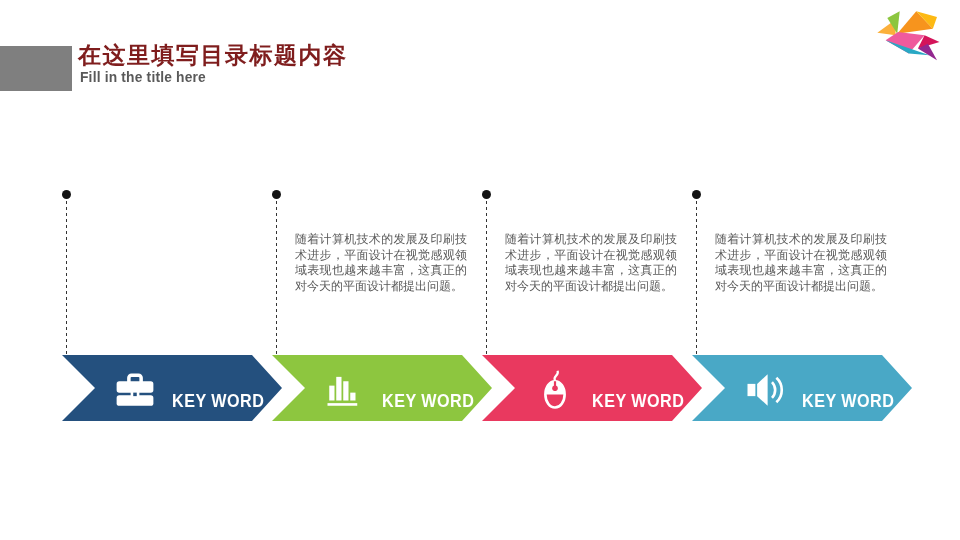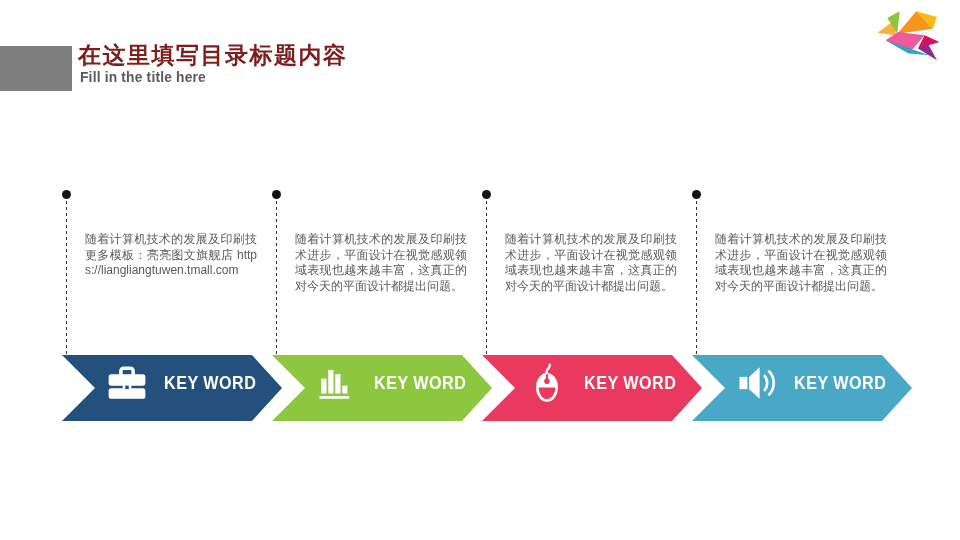--- a/index.html
+++ b/index.html
@@ -20,22 +20,22 @@
   .col{position:absolute;top:190px;width:210px;height:165px;}
   .dot{position:absolute;left:0;top:0;width:9px;height:9px;border-radius:50%;background:#141414;}
   .dash-line{position:absolute;left:4px;top:11px;width:1px;height:154px;
              background:repeating-linear-gradient(to bottom,#333 0 3px,transparent 3px 6px);}
   .para{position:absolute;left:23px;top:42px;width:172px;font-size:12px;line-height:15.5px;
         color:#595959;text-align:justify;text-justify:inter-ideograph;word-break:break-all;}
 
   
   .arrow{position:absolute;top:355px;width:220px;height:66px;}
   .arrow svg.shape{position:absolute;left:0;top:0;}
-  .arrow-content{position:absolute;left:44px;top:0;height:56px;display:flex;
-                 align-items:center;}
+  .arrow-content{position:absolute;left:52px;top:0;height:56px;display:flex;
+                 align-items:flex-end;}
   .arrow-icon{width:42px;height:42px;flex:0 0 auto;}
   .keyword{color:#ffffff;font-weight:800;font-size:17px;letter-spacing:0.5px;
            margin-left:16px;transform:scale(0.95,1.12);transform-origin:left center;
            white-space:nowrap;}
 </style>
 </head>
 <body>
 
 <div class="slide">
 
@@ -50,21 +50,20 @@
     <polygon points="55,4 75,25 80,11" fill="#FDB913"></polygon>
     <polygon points="18,39 33,29 65,33 46,55" fill="#EF5A9D"></polygon>
     <polygon points="65,33 83,41 57,49" fill="#D4145A"></polygon>
     <polygon points="18,39 46,55 71,57" fill="#29A8C4"></polygon>
     <polygon points="57,49 80,63 69,43" fill="#93278F"></polygon>
   </svg>
 
   <div class="col" style="left:62px">
     <div class="dot"></div>
     <div class="dash-line"></div>
-    <div class="para">随着计算机技术的发展及印刷技更多模板：亮亮图文旗舰店 https://liangliangtuwen.tmall.com</div>
   </div>
 
   <div class="col" style="left:272px">
     <div class="dot"></div>
     <div class="dash-line"></div>
     <div class="para">随着计算机技术的发展及印刷技术进步，平面设计在视觉感观领域表现也越来越丰富，这真正的对今天的平面设计都提出问题。</div>
   </div>
 
   <div class="col" style="left:482px">
     <div class="dot"></div>

